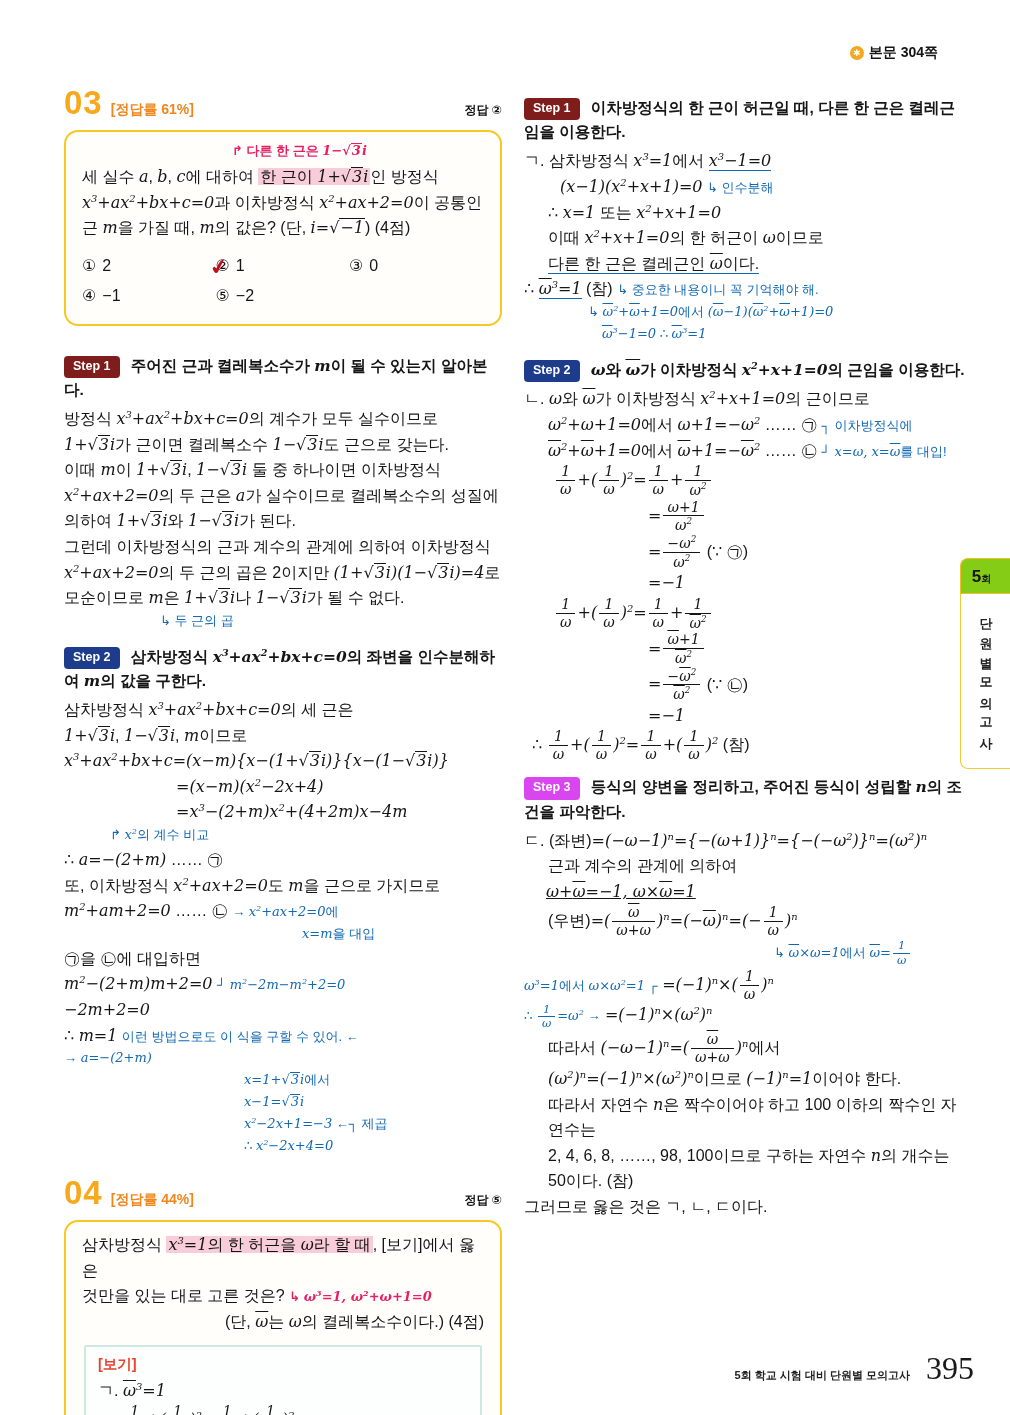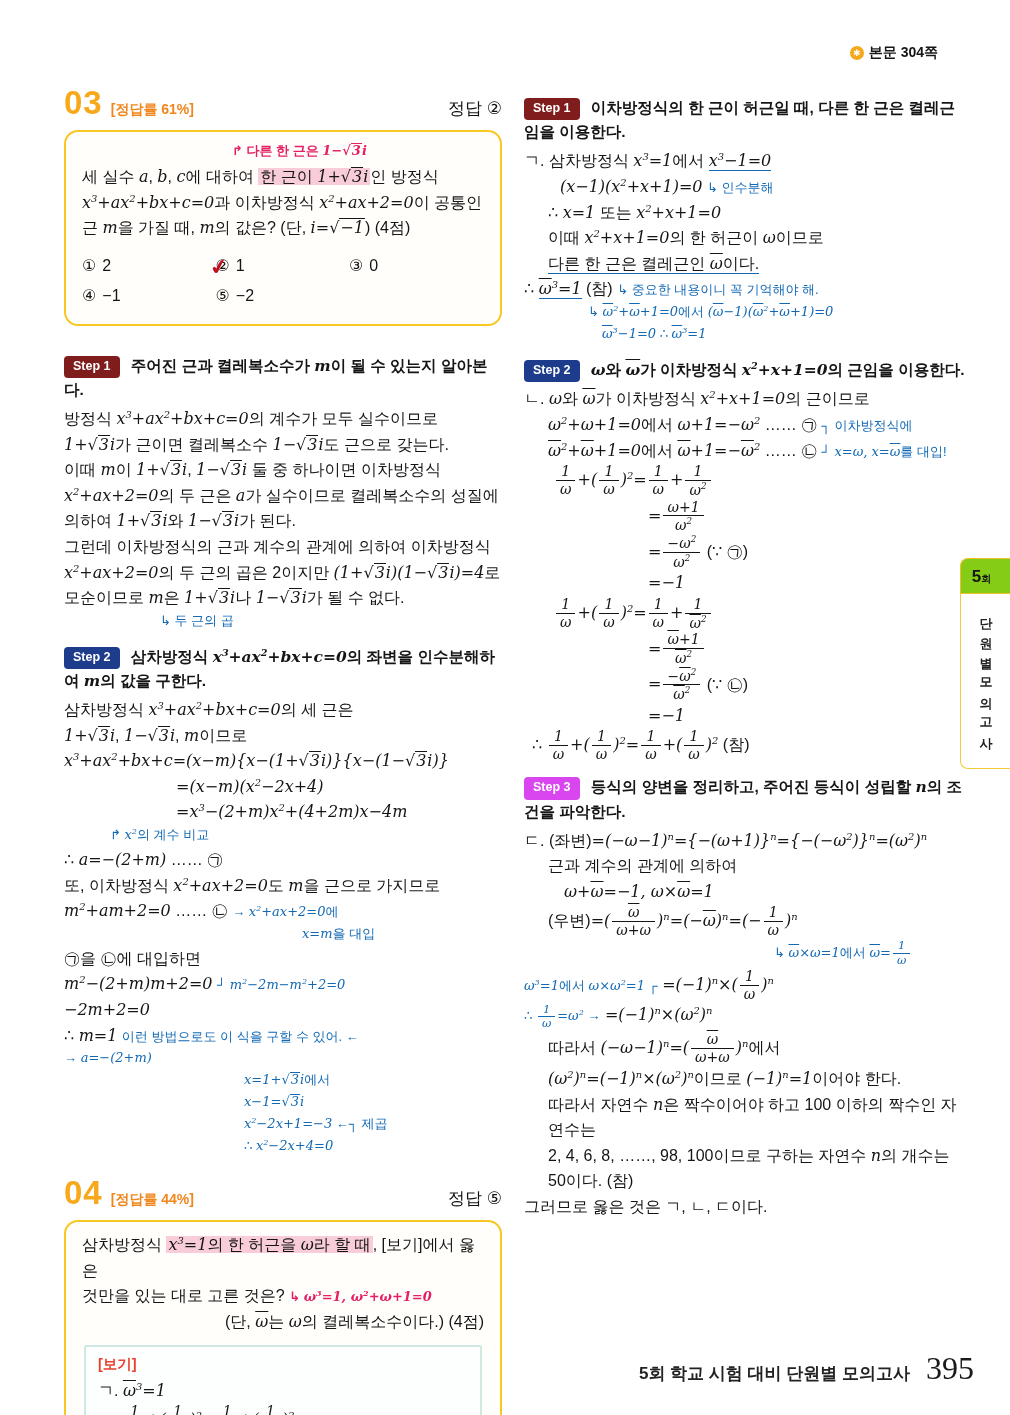--- a/index.html
+++ b/index.html
@@ -10,21 +10,21 @@
   .ref-ic{display:inline-flex;align-items:center;justify-content:center;width:14px;height:14px;border-radius:50%;
           background:#f5a81c;color:#fff;font-size:9px;line-height:1;}
   
   .col{position:absolute;top:82px;}
   .col.left{left:64px;width:438px;}
   .col.right{left:524px;width:446px;}
   
   .prob-head{display:flex;align-items:baseline;margin:2px 0 8px 0;}
   .pnum{font-size:33px;font-weight:bold;color:#f7a81b;letter-spacing:1px;}
   .prate{font-size:14px;font-weight:bold;color:#f0861c;margin-left:8px;}
-  .pans{margin-left:auto;font-size:17px;font-weight:normal;color:#111;}
+  .pans{margin-left:auto;font-size:12px;font-weight:bold;color:#111;}
   
   .qbox{border:2.5px solid #f8c822;border-radius:14px;padding:10px 16px 12px 16px;background:#fffefb;margin-bottom:14px;}
   
   .bogi{border:2px solid #cfe9e2;border-radius:2px;padding:8px 12px 10px 12px;margin:10px 2px 10px 2px;background:#fdfefe;}
   .bogi-label{color:#e8432e;font-weight:bold;font-size:14.5px;margin-bottom:4px;}
   
   .step{margin:10px 0 12px 0;}
   .step-title{font-size:15.5px;font-weight:bold;line-height:1.55;margin-bottom:4px;}
   .badge{display:inline-block;color:#fff;font-size:12.5px;font-weight:bold;padding:1px 9px 2px 9px;border-radius:4px;margin-right:7px;vertical-align:1px;}
   .b1{background:#7f1d1d;margin-top:16px;}
@@ -56,21 +56,21 @@
   
   .sidetab{position:absolute;right:0;top:558px;width:50px;}
   .tab5{background:#84cc16;border:1.5px solid #f0c02a;border-right:none;border-radius:8px 0 0 0;
         font-weight:bold;font-size:17px;text-align:center;padding:8px 8px 6px 0;}
   .tab5 .suffix{font-size:10px;}
   .tabv{background:#fff;border:1.5px solid #f3cb3a;border-right:none;border-top:none;border-radius:0 0 0 8px;
         padding:14px 0 16px 0;text-align:center;}
   .tabv span{writing-mode:vertical-rl;text-orientation:upright;font-size:13px;font-weight:bold;letter-spacing:7px;color:#222;}
   
   .footer{position:absolute;right:36px;bottom:28px;display:flex;align-items:baseline;gap:16px;}
-  .footer .ftext{font-size:17px;font-weight:bold;color:#222;}
+  .footer .ftext{font-size:11px;font-weight:bold;color:#222;}
   .footer .fpage{font-size:32px;color:#1a1a1a;font-family:"Liberation Serif","DejaVu Serif",serif;}
 </style>
 </head>
 <body>
 
 <div class="page">
 
   <div class="ref">
     <span class="ref-ic">✱</span>
     <span>본문 304쪽</span>
@@ -271,21 +271,21 @@
     </div>
 
     <div class="step">
       <div class="step-title">
         <span class="badge b3">Step 3</span>
         <span>등식의 양변을 정리하고, 주어진 등식이 성립할 <span class="mt">n</span>의 조건을 파악한다.</span>
       </div>
       <div>
           <div class="ln">ㄷ. (좌변)<span class="mt">=(−ω−1)<sup>n</sup>={−(ω+1)}<sup>n</sup>={−(−ω<sup>2</sup>)}<sup>n</sup>=(ω<sup>2</sup>)<sup>n</sup></span></div>
           <div class="ln" style="margin-left: 24px;">근과 계수의 관계에 의하여</div>
-          <div class="ln" style="margin-left: 40px;"><span class="mt">ω+<span class="ol">ω</span>=−1, ω×<span class="ol">ω</span>=1</span></div>
+          <div class="ln" style="margin-left: 22px; text-decoration: underline;"><span class="mt">ω+<span class="ol">ω</span>=−1, ω×<span class="ol">ω</span>=1</span></div>
           <div class="ln" style="margin-left: 24px;">(우변)<span class="mt">=(<span class="fr">
                 <span class="fn"><span class="ol">ω</span></span>
                 <span class="fd">ω+<span class="ol">ω</span></span>
               </span>)<sup>n</sup>=(−<span class="ol">ω</span>)<sup>n</sup>=(−<span class="fr">
                 <span class="fn">1</span>
                 <span class="fd">ω</span>
               </span>)<sup>n</sup></span></div>
           <div class="ln blue" style="margin-left: 250px;">↳ <span class="mt"><span class="ol">ω</span>×ω=1</span>에서 <span class="mt"><span class="ol">ω</span>=<span class="fr">
                 <span class="fn">1</span>
                 <span class="fd">ω</span>

